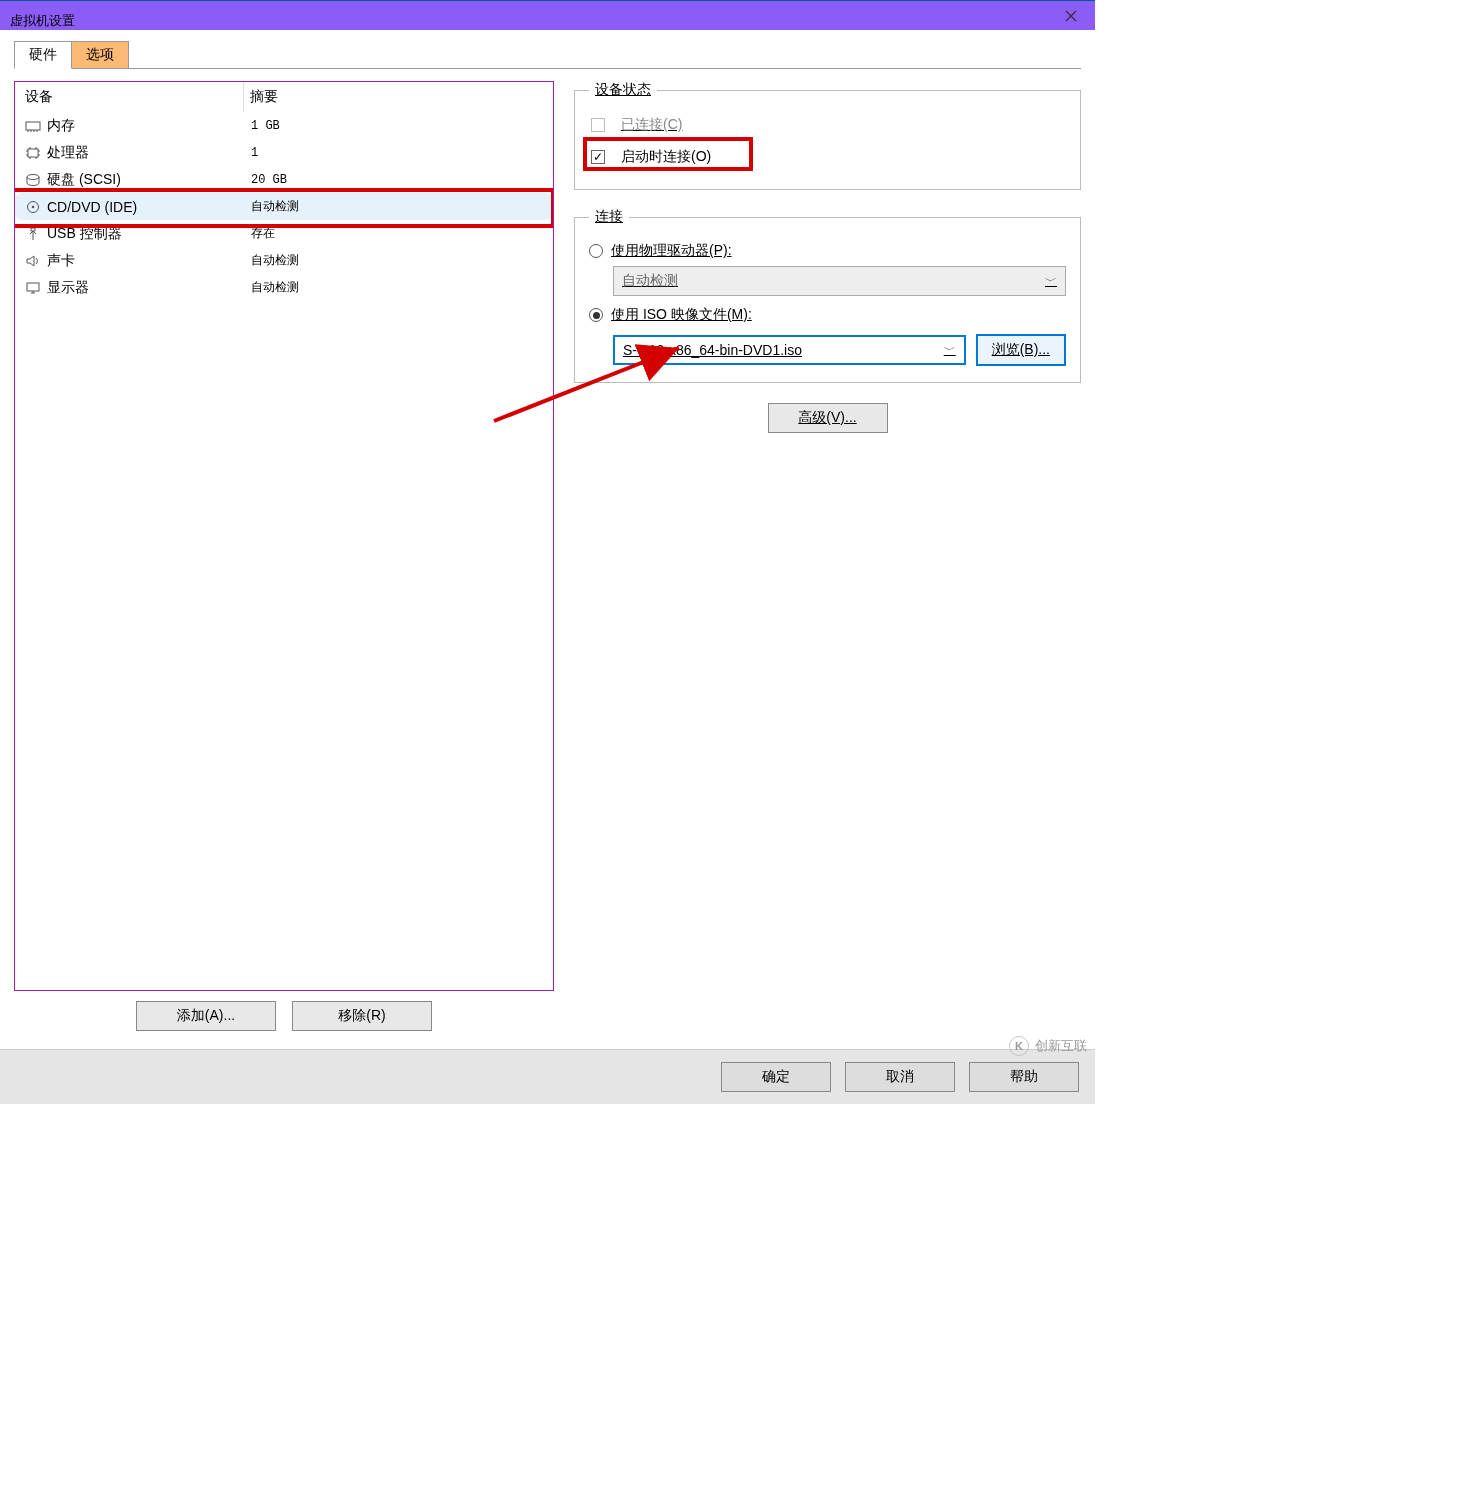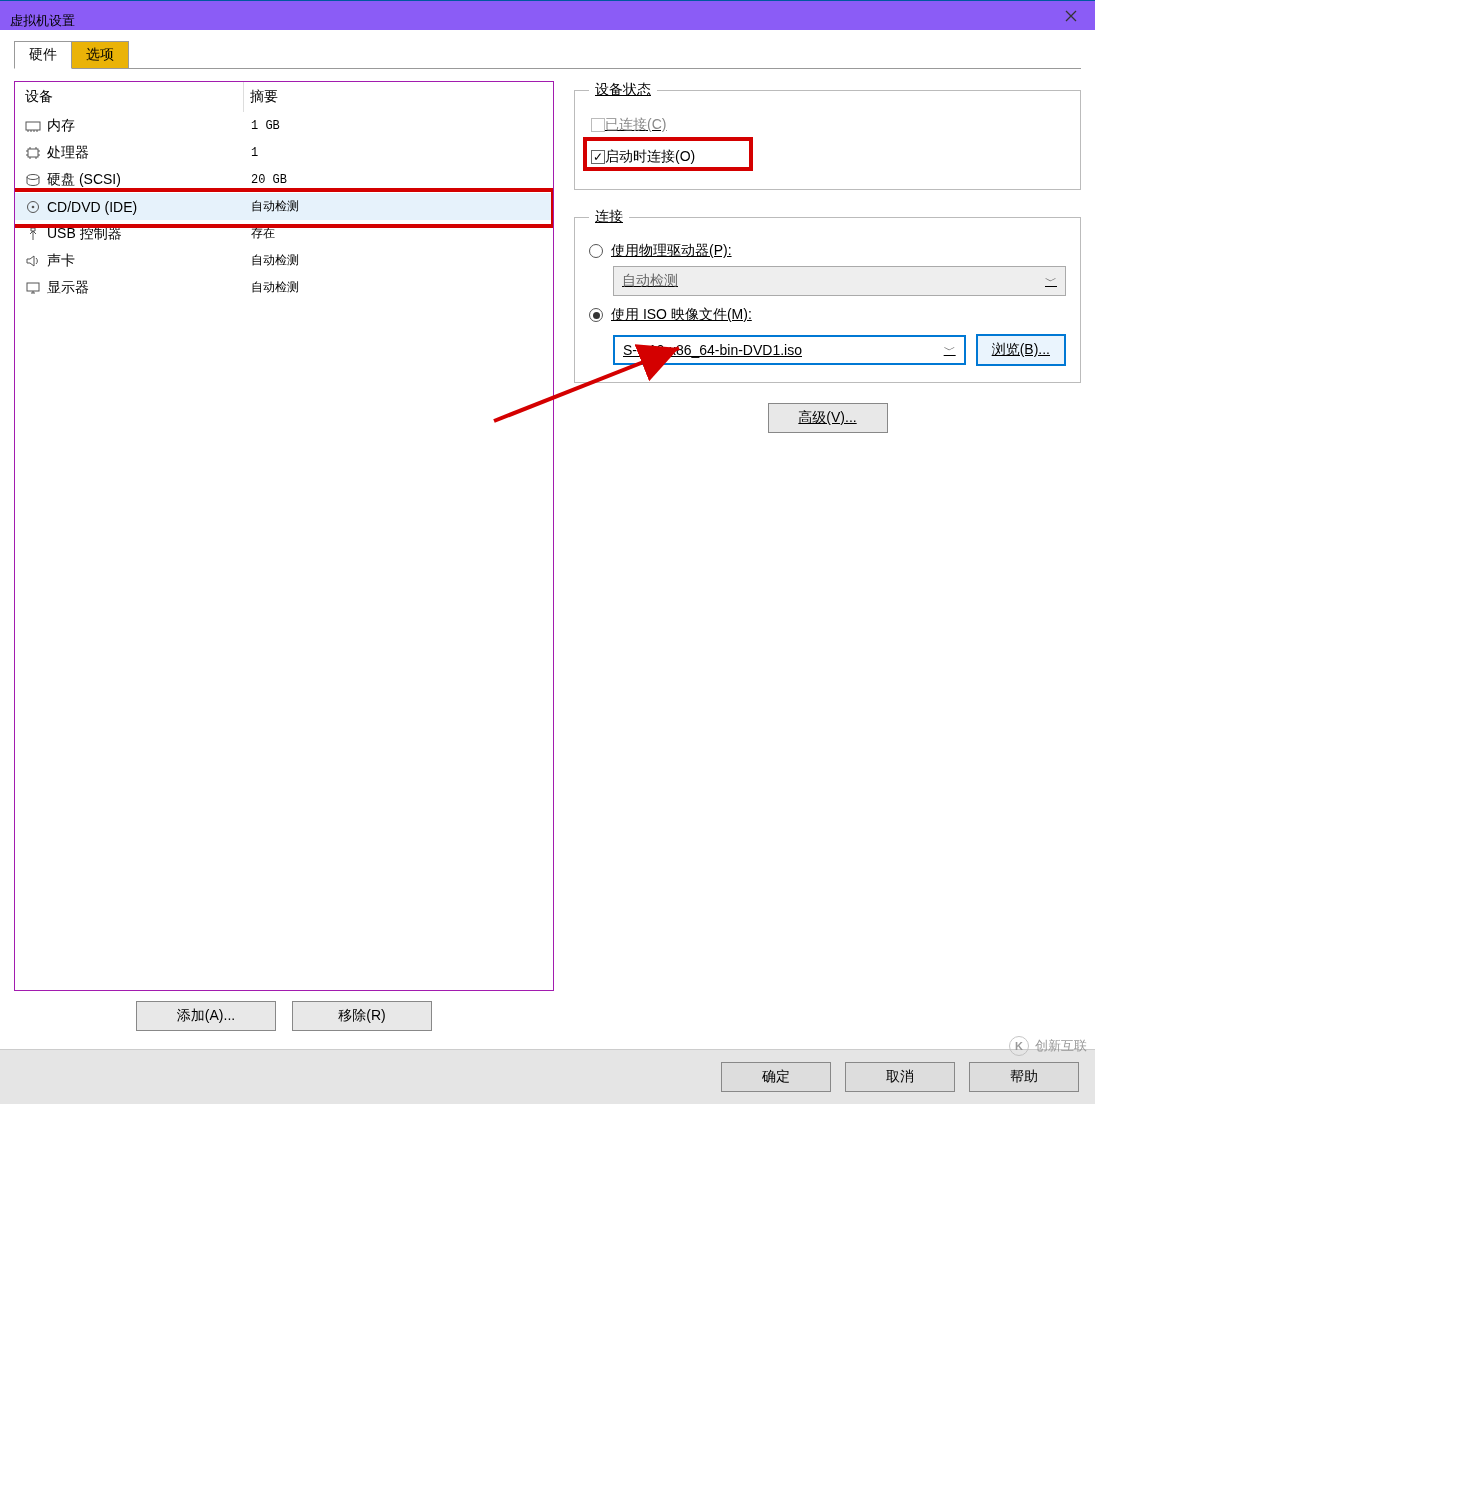--- a/index.html
+++ b/index.html
@@ -5,48 +5,48 @@
     * { box-sizing: border-box; margin: 0; padding: 0; font-family: "Microsoft YaHei", "Segoe UI", Arial, sans-serif; }
     body { background: #fff; width: 1095px; font-size: 14px; color: #000; }
 
     
     .titlebar { display: flex; align-items: flex-end; justify-content: space-between; height: 30px; border-top: 1px solid #005a9e; padding: 0 4px 0 10px; background: #8b5cf6; }
     .titlebar .title { font-size: 13px; }
     .close-x { width: 40px; height: 28px; display: flex; align-items: center; justify-content: center; font-size: 16px; color: #333; }
 
     
     .tabstrip { display: flex; align-items: flex-end; height: 30px; margin: 8px 0 0 14px; }
-    .tab { padding: 4px 14px; border: 1px solid #999; border-bottom: none; background: #eab308; margin-right: -1px; font-size: 14px; position: relative; }
+    .tab { padding: 4px 14px; border: 1px solid #999; border-bottom: none; background: #fdba74; margin-right: -1px; font-size: 14px; position: relative; }
     .tab.active { background: #fff; z-index: 2; border-bottom: 1px solid #fff; margin-bottom: -1px; }
     .tabline { border-top: 1px solid #999; margin: 0 14px; }
 
     
     .content-area { display: flex; padding: 12px 14px 16px 14px; gap: 20px; }
     .left-panel { width: 540px; display: flex; flex-direction: column; }
     .right-panel { flex: 1; text-decoration: underline; }
 
     
     .device-list { border: 1px solid #a21caf; height: 910px; overflow: hidden; }
     .dev-header { display: flex; font-size: 14px; }
     .dev-header .col-dev { width: 228px; padding: 6px 0 6px 10px; }
     .dev-header .col-sum { flex: 1; padding: 6px 0 6px 6px; border-left: 1px solid #ddd; }
     .dev-row { display: flex; align-items: center; padding: 3px 0 3px 8px; height: 27px; position: relative; }
     .dev-row .iconcell { width: 20px; display: flex; align-items: center; justify-content: center; margin-right: 4px; }
     .dev-row .name { width: 196px; font-size: 14px; }
     .dev-row .summary { flex: 1; font-size: 12px; padding-left: 8px; font-family: Liberation Mono, monospace; }
     .dev-icon { width: 16px; height: 14px; display: block; }
-    .dev-row.selected { background: #e6f2fb; }
+    .dev-row.selected { background: #e6f2fb; border-radius: 7px; }
 
     
     .redbox { position: absolute; border: 4px solid #d40000; pointer-events: none; }
 
     
     fieldset { border: 1px solid #bbb; padding: 10px 14px 16px 14px; margin-bottom: 18px; position: relative; }
     legend { padding: 0 6px; font-size: 14px; background: #fff; }
-    .chk-row { display: flex; align-items: center; margin: 4px 0; padding: 3px 2px; gap: 0; font-size: 14px; }
+    .chk-row { display: flex; align-items: center; margin: 4px 0; padding: 3px 2px; gap: 16px; font-size: 14px; }
     .checkbox { width: 14px; height: 14px; border: 1px solid #666; display: inline-flex; align-items: center; justify-content: center; }
     .checkbox.checked::after { content: "✓"; font-size: 12px; line-height: 1; color: #000; }
     .checkbox.disabled { border-color: #bbb; }
     .chk-row.disabled { color: #888; }
 
     .radio-row { display: flex; align-items: center; gap: 8px; margin: 6px 0; }
     .radio { width: 14px; height: 14px; border: 1px solid #555; border-radius: 50%; display: inline-flex; align-items: center; justify-content: center; }
     .radio.selected::after { content: ""; width: 7px; height: 7px; background: #333; border-radius: 50%; display: block; }
 
     .dropdown { display: flex; align-items: center; justify-content: space-between; border: 1px solid #aaa; height: 30px; padding: 0 8px; background: #eee; color: #666; }

